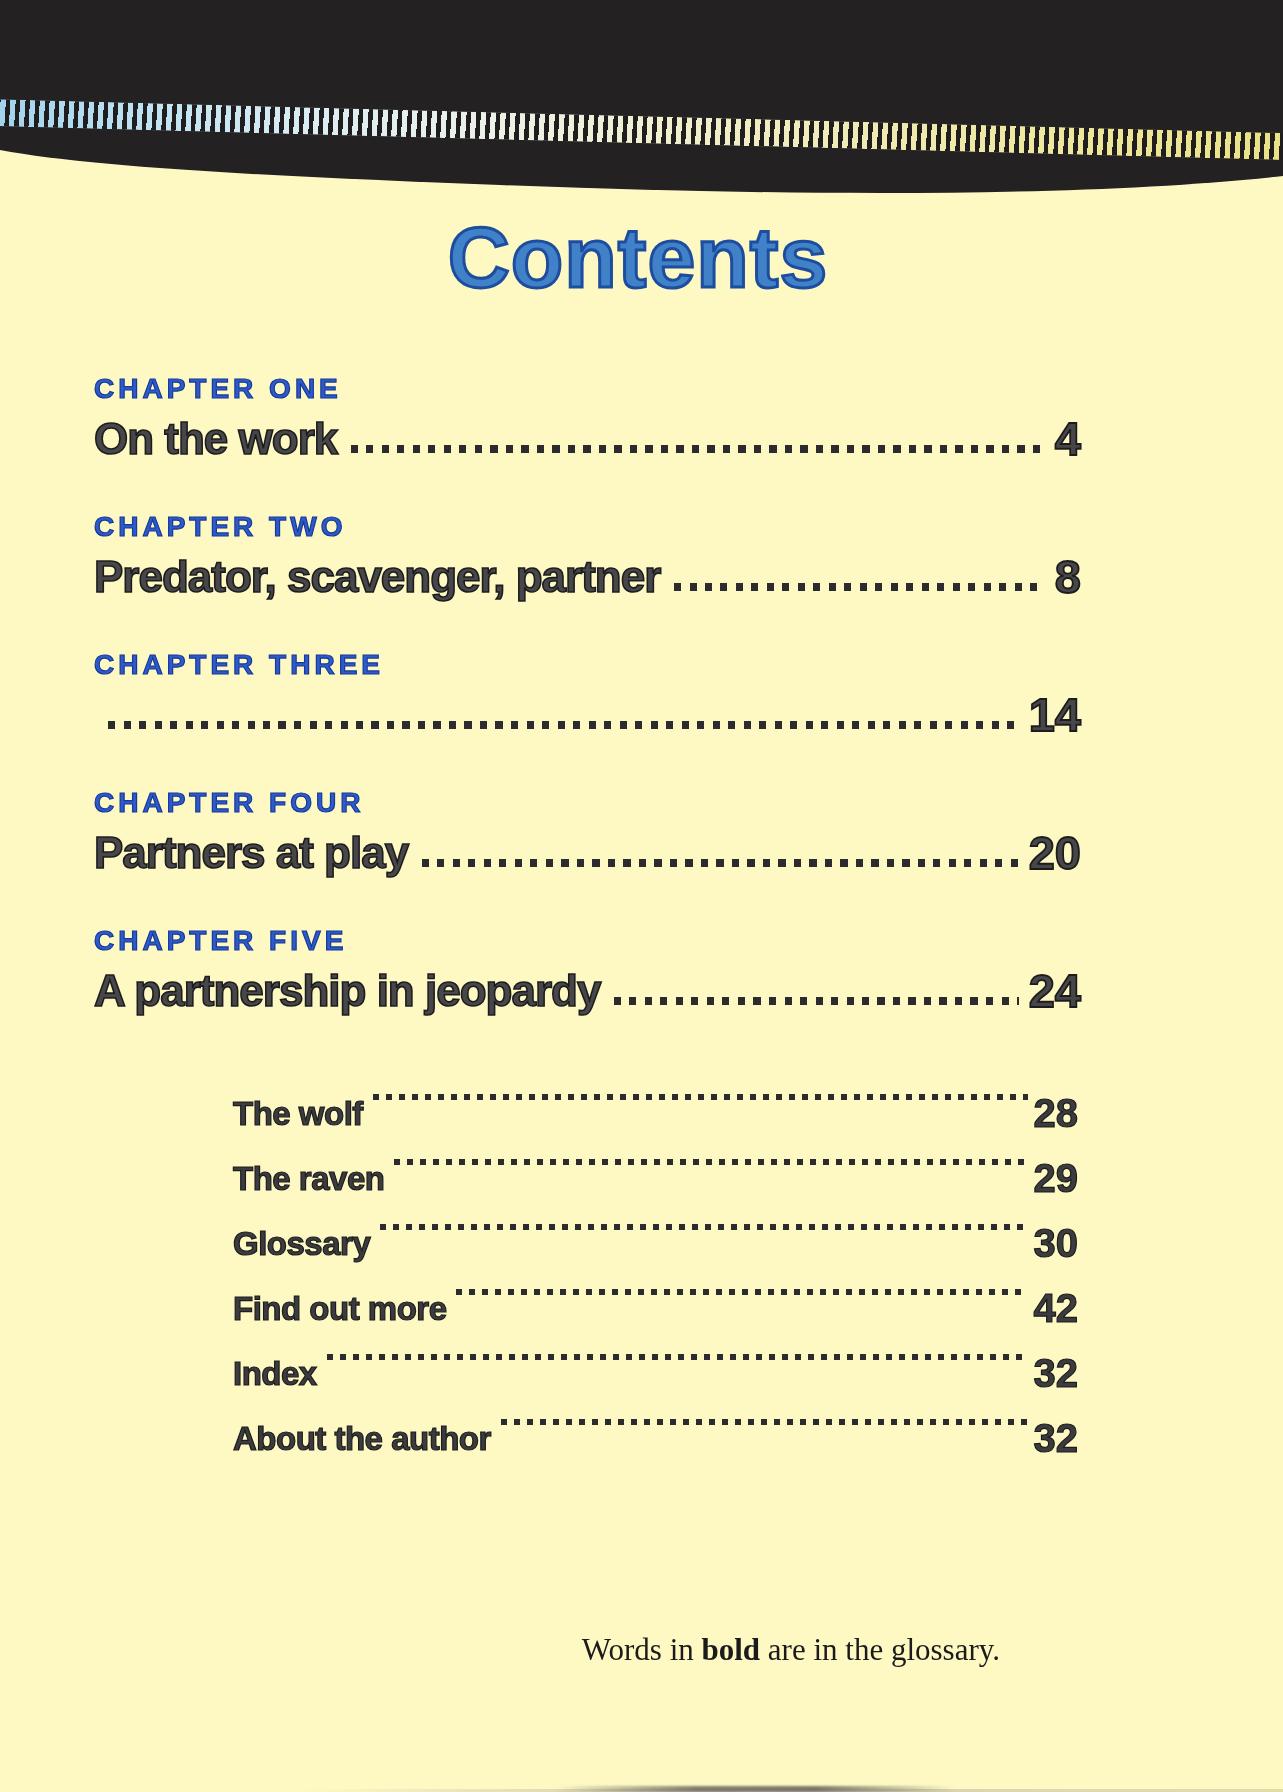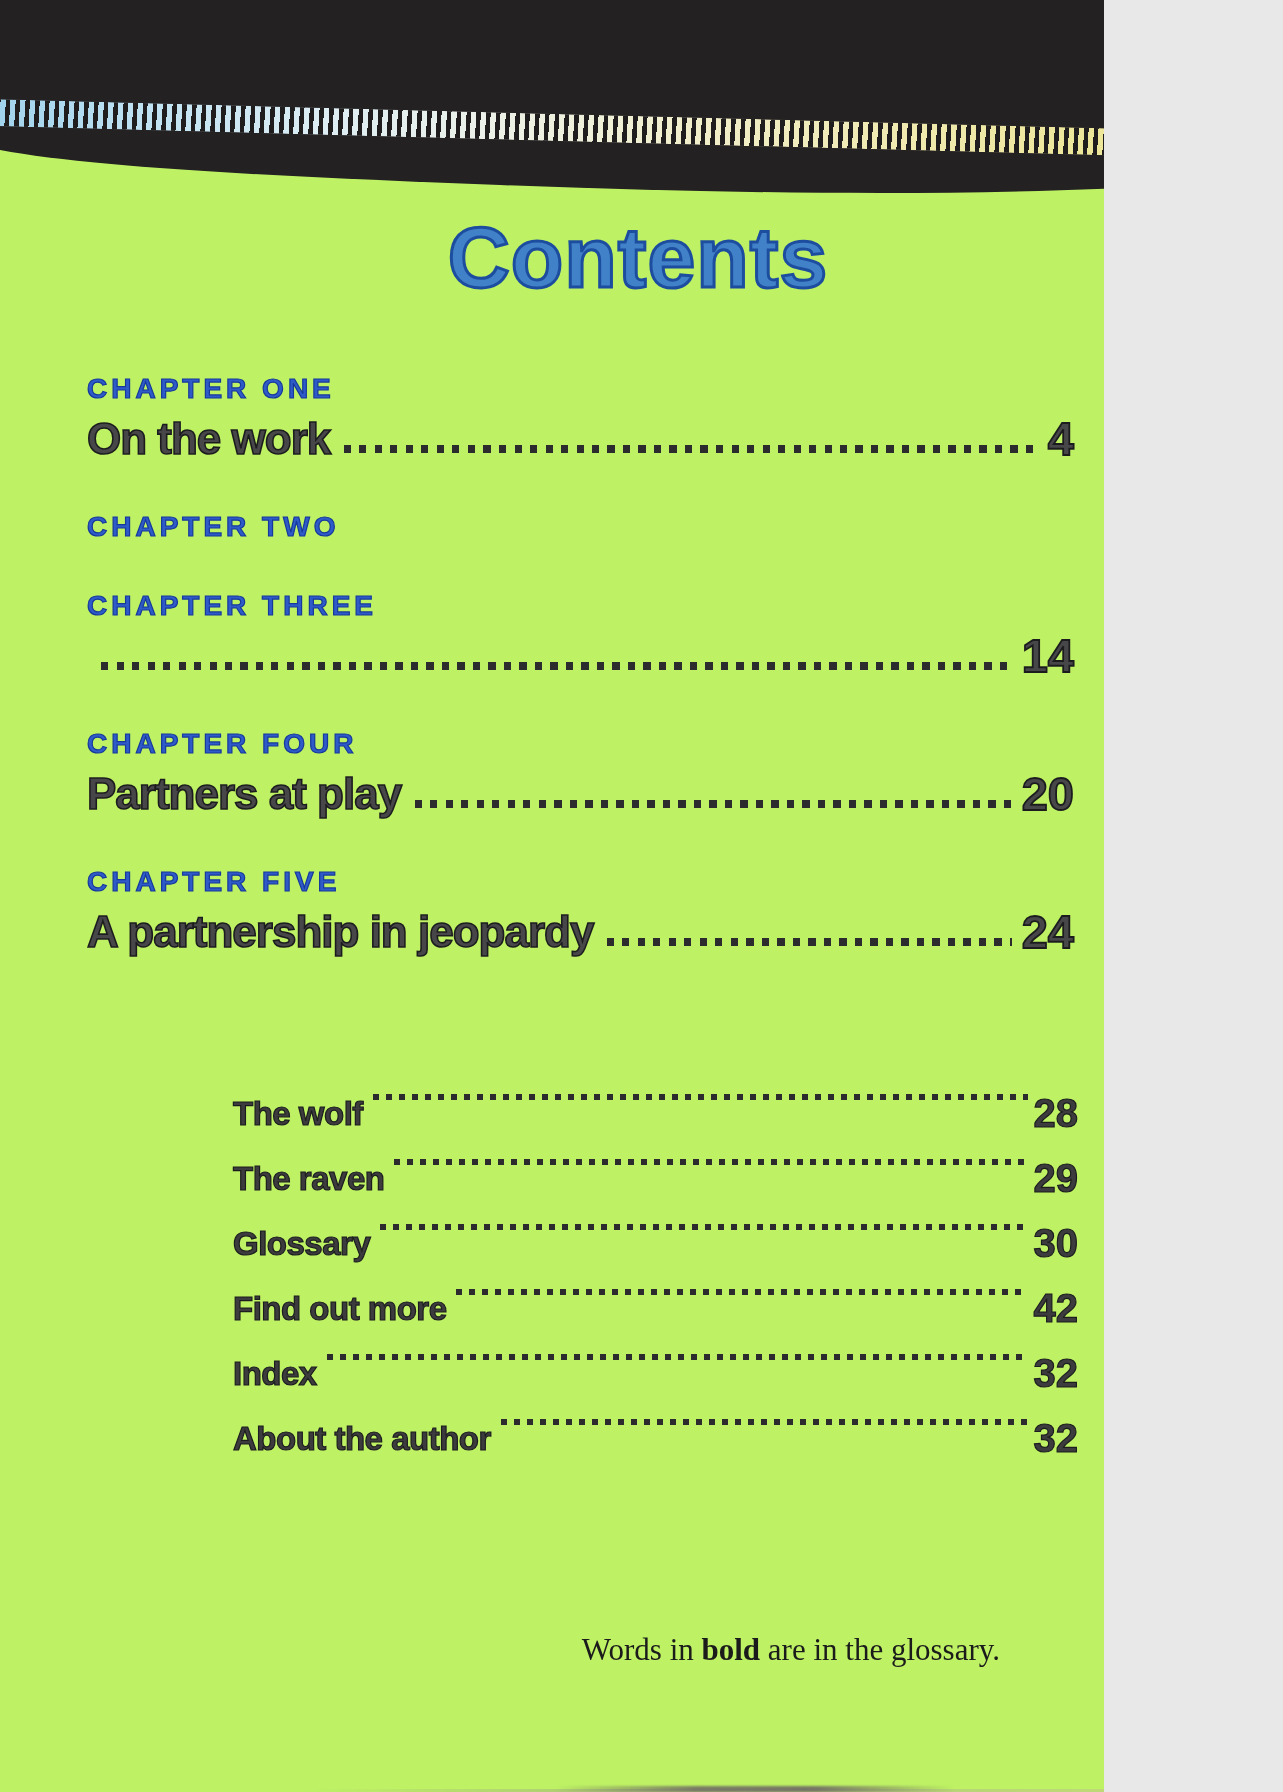--- a/index.html
+++ b/index.html
@@ -1,19 +1,19 @@
 <!DOCTYPE html>
 <html><head>
 <meta charset="utf-8">
 <style>
   * { margin:0; padding:0; box-sizing:border-box; }
   body { background:#e8e8e8; }
   .page {
-    position:relative; width:1104px; height:1792px;
-    background:#bef264; overflow:hidden;
+    position:relative; width:1283px; height:1792px;
+    background:#fef9c3; overflow:hidden;
     font-family:"Liberation Sans", sans-serif;
   }
 
   
   .top-band { position:absolute; top:0; left:0; width:1283px; height:200px; }
   .top-band svg { display:block; }
   .ribbon {
     position:absolute; left:-14px; top:99px; width:1325px; height:27px;
     transform:rotate(1.5deg); transform-origin:0 50%;
     background-image:
@@ -24,21 +24,21 @@
   }
 
   
   .contents-title {
     position:absolute; top:208px; left:0; width:1276px; text-align:center;
     font-size:86px; font-weight:800; letter-spacing:1px;
     color:#4181c8; -webkit-text-stroke:3px #1d4d9f;
   }
 
   
-  .chapters { position:absolute; top:374px; left:87px; width:987px; }
+  .chapters { position:absolute; top:374px; left:94px; width:987px; }
   .chapter { margin-bottom:49px; }
   .chapter-label {
     font-size:28px; font-weight:800; letter-spacing:4px;
     color:#2e5bc8; -webkit-text-stroke:1.2px #16399b;
     line-height:30px; margin-bottom:11px;
   }
   .chapter-row { display:flex; align-items:flex-end; }
   .chapter-title {
     font-size:44px; font-weight:700; letter-spacing:-1px; white-space:nowrap;
     color:#47474a; -webkit-text-stroke:1.6px #1c1c1e; line-height:48px;
@@ -108,20 +108,25 @@
       <div class="chapter-label">CHAPTER ONE</div>
       <div class="chapter-row">
         <span class="chapter-title">On the work</span>
         <span class="chapter-leader"></span>
         <span class="chapter-page">4</span>
       </div>
     </div>
 
     <div class="chapter">
       <div class="chapter-label">CHAPTER TWO</div>
+      <div class="chapter-row">
+        <span class="chapter-title">Predator, scavenger, partner</span>
+        <span class="chapter-leader"></span>
+        <span class="chapter-page">8</span>
+      </div>
     </div>
 
     <div class="chapter">
       <div class="chapter-label">CHAPTER THREE</div>
       <div class="chapter-row">
         <span class="chapter-leader"></span>
         <span class="chapter-page">14</span>
       </div>
     </div>
 

